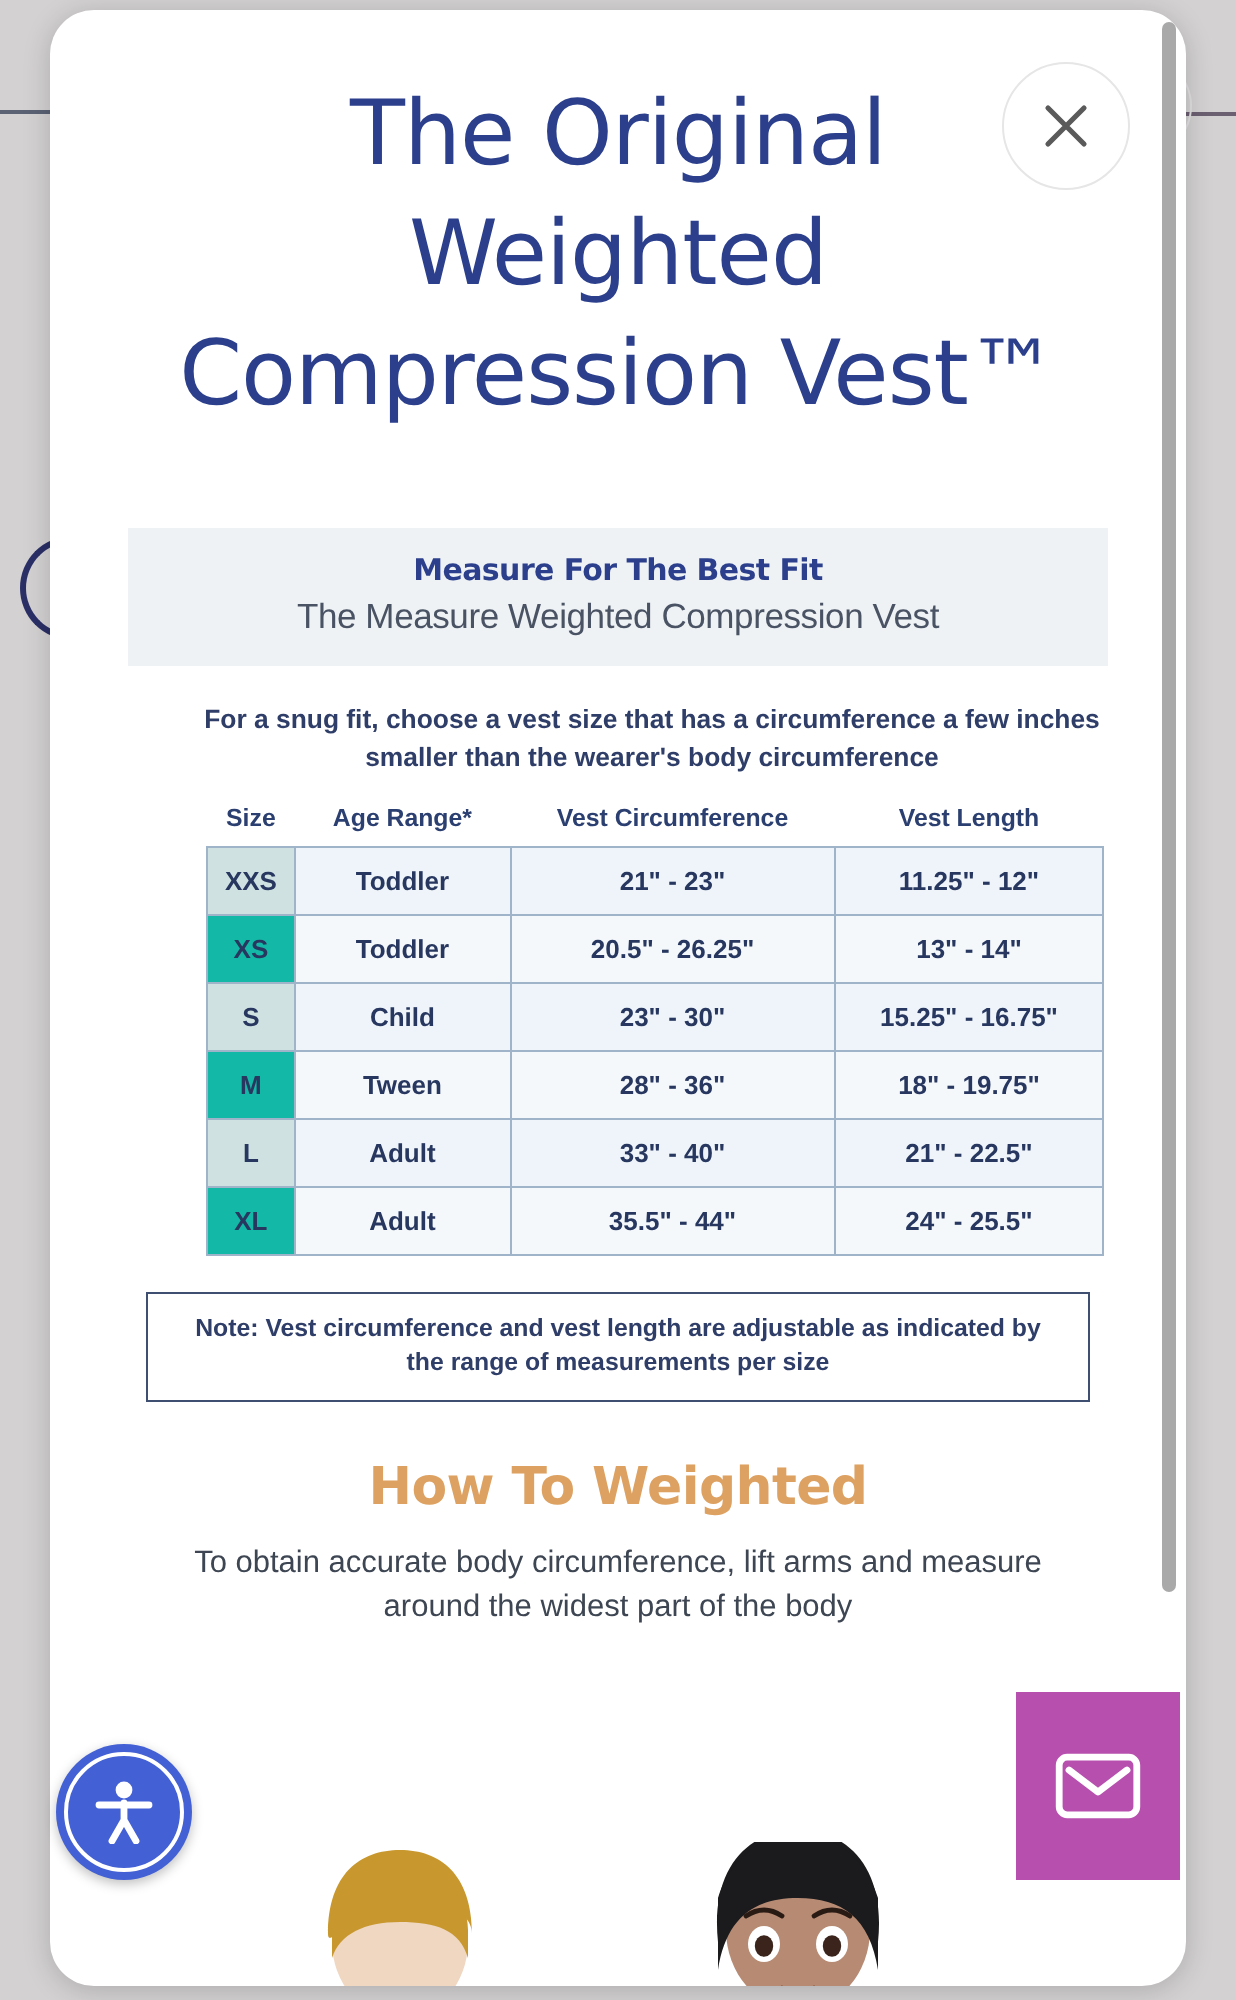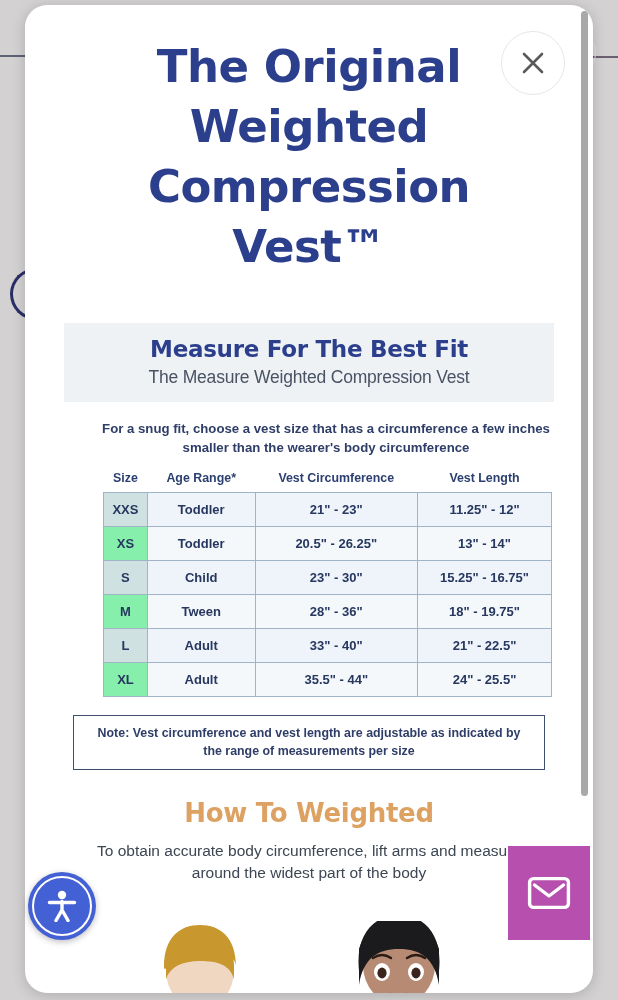--- a/index.html
+++ b/index.html
@@ -45,37 +45,37 @@
     border:1px solid #e6e6e6;background:#fff;
     display:flex;align-items:center;justify-content:center;
     cursor:pointer;z-index:12;
   }
   #close-btn svg{display:block;}
 
   
   .modal-title{
     margin:0;padding:32px 62px 0 62px;
     font-family:"DejaVu Sans", sans-serif;
-    font-weight:700;
+    font-weight:400;
     font-size:45px;line-height:1.33;
     letter-spacing:-0.5px;
     color:#2b3f8c;
     text-align:center;
   }
 
   
   .banner{
     margin:47px 39px 0 39px;
     background:#eef2f5;
     padding:13px 10px 15px 10px;
     text-align:center;
   }
   .banner-title{
     font-family:"DejaVu Sans", sans-serif;
-    font-weight:700;font-size:23px;line-height:1.15;color:#2b3f8c;
+    font-weight:700;font-size:15px;line-height:1.15;color:#2b3f8c;
     margin:0 0 4px 0;letter-spacing:-0.3px;
   }
   .banner-sub{
     font-size:17.5px;line-height:1.15;color:#4a5364;font-weight:400;margin:0;
     letter-spacing:-0.2px;
   }
 
   
   .intro{
     margin:18px 26px 0 60px;text-align:center;
@@ -91,21 +91,21 @@
     font-size:12.4px;font-weight:700;color:#2b3f70;padding:0 0 7px 0;
     text-align:center;border:none;background:transparent;
   }
   table.size-table td{
     border:1px solid #9fb4c8;
     text-align:center;
     font-size:13px;font-weight:700;color:#27375f;
     height:31px;
     background:#f4f8fb;
   }
-  table.size-table td.size-cell{background:#86efac;}
+  table.size-table td.size-cell{background:#14b8a6;}
   table.size-table tr:nth-child(odd) td{background:#eef4f9;}
   table.size-table tr:nth-child(odd) td.size-cell{background:#cfe1e1;}
   col.c-size{width:40px;}
   col.c-age{width:98px;}
   col.c-circ{width:148px;}
   col.c-len{width:122px;}
 
   
   .note-box{
     margin:18px 48px 0 48px;border:1.5px solid #3f4f72;

